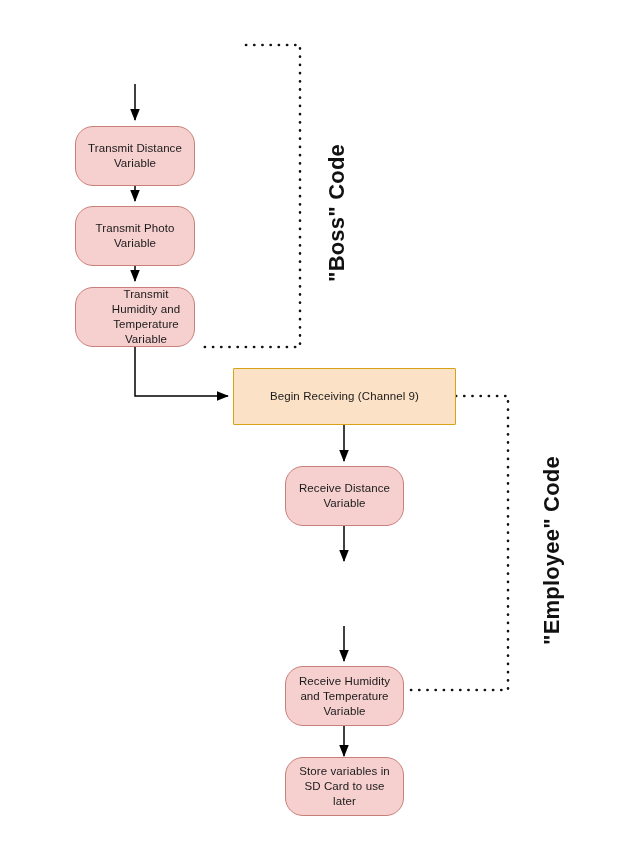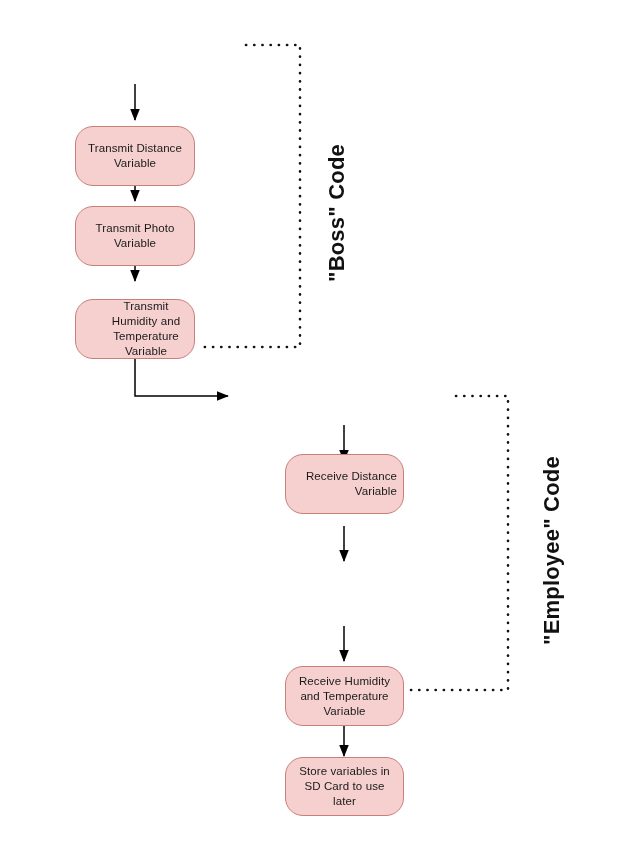--- a/index.html
+++ b/index.html
@@ -94,26 +94,29 @@
 
 
   <div class="node node-process" style="left:75px; top:126px; width:120px; height:60px;">
     <span>Transmit Distance Variable</span>
   </div>
 
   <div class="node node-process" style="left:75px; top:206px; width:120px; height:60px;">
     <span>Transmit Photo Variable</span>
   </div>
 
-  <div class="node node-process" style="left:75px; top:299px; width:120px; height:60px;padding-left:28px;">
+  <div class="node node-process" style="left:75px; top:287px; width:120px; height:60px;padding-left:28px;">
     <span>Transmit Humidity and Temperature Variable</span>
   </div>
 
+  <div class="node node-terminal" style="left:233px; top:368px; width:223px; height:57px;">
+    <span>Begin Receiving (Channel 9)</span>
+  </div>
 
-  <div class="node node-process" style="left:285px; top:454px; width:119px; height:60px;text-align:right;">
+  <div class="node node-process" style="left:285px; top:466px; width:119px; height:60px;">
     <span>Receive Distance Variable</span>
   </div>
 
 
   <div class="node node-process" style="left:285px; top:666px; width:119px; height:60px;">
     <span>Receive Humidity and Temperature Variable</span>
   </div>
 
   <div class="node node-process" style="left:285px; top:757px; width:119px; height:59px;">
     <span>Store variables in SD Card to use later</span>

